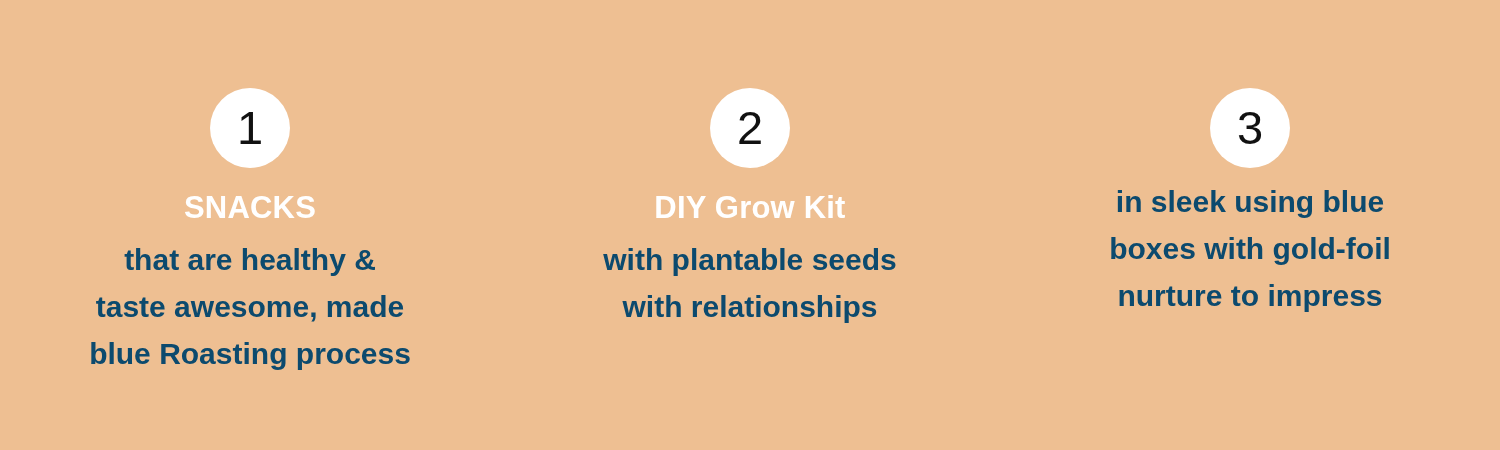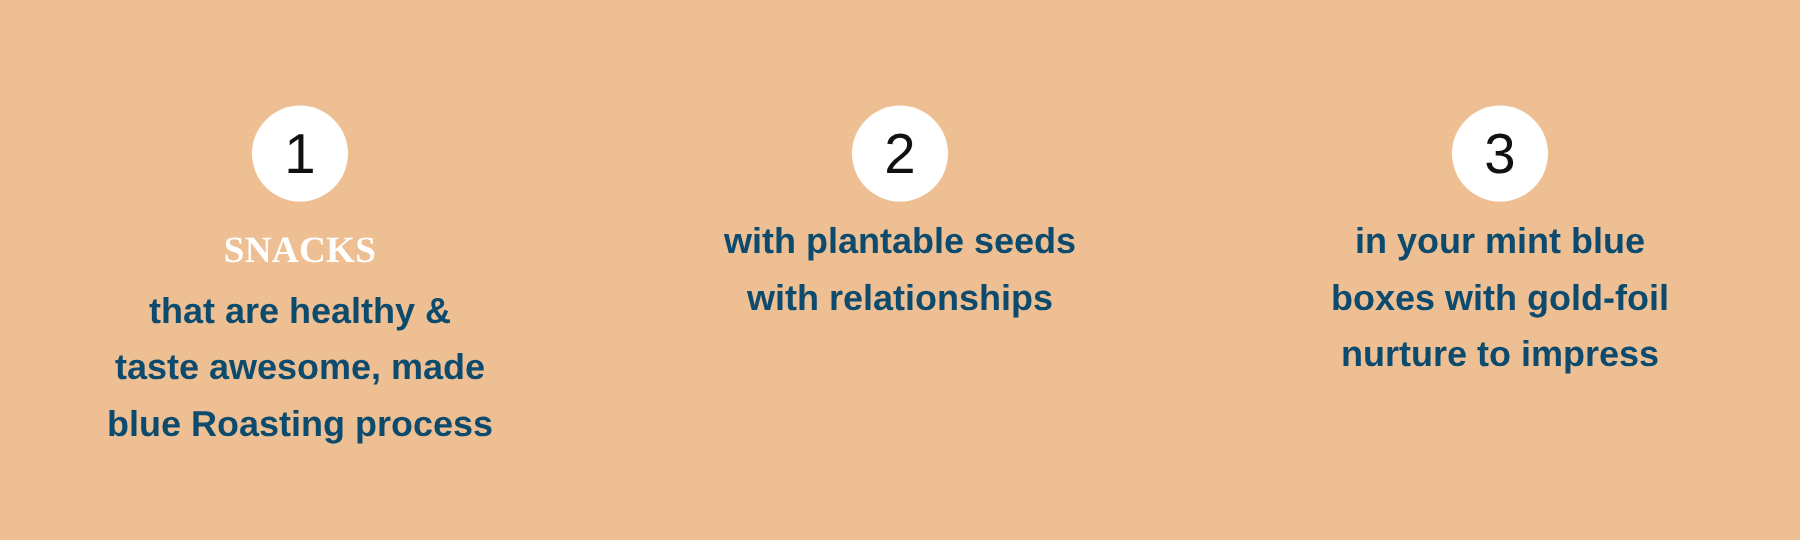--- a/index.html
+++ b/index.html
@@ -51,21 +51,21 @@
     font-weight: 400;
     color: #111111;
     line-height: 1;
     letter-spacing: 0px;
     position: relative;
     top: -1px;
   }
 
   .feature-heading {
     margin-top: 22px;
-    font-family: Liberation Serif, serif;
+    font-family: Liberation Sans, sans-serif;
     font-size: 31px;
     font-weight: bold;
     color: #ffffff;
     line-height: 36px;
     text-align: center;
     letter-spacing: 0.2px;
     white-space: nowrap;
   }
 
   .feature-body {
@@ -98,30 +98,31 @@
       <span class="feature-body-line">that are healthy &amp;</span>
       <span class="feature-body-line">taste awesome, made</span>
       <span class="feature-body-line">blue Roasting process</span>
     </div>
   </div>
 
   <div class="feature-column">
     <div class="step-badge">
       <span class="step-number">2</span>
     </div>
+    <div class="feature-heading">DIY Grow Kit</div>
     <div class="feature-body">
       <span class="feature-body-line">with plantable seeds</span>
       <span class="feature-body-line">with relationships</span>
     </div>
   </div>
 
   <div class="feature-column">
     <div class="step-badge">
       <span class="step-number">3</span>
     </div>
     <div class="feature-body">
-      <span class="feature-body-line">in your mint blue</span>
+      <span class="feature-body-line">in sleek using blue</span>
       <span class="feature-body-line">boxes with gold-foil</span>
       <span class="feature-body-line">nurture to impress</span>
     </div>
   </div>
 
 </div>
 
 </body></html>

